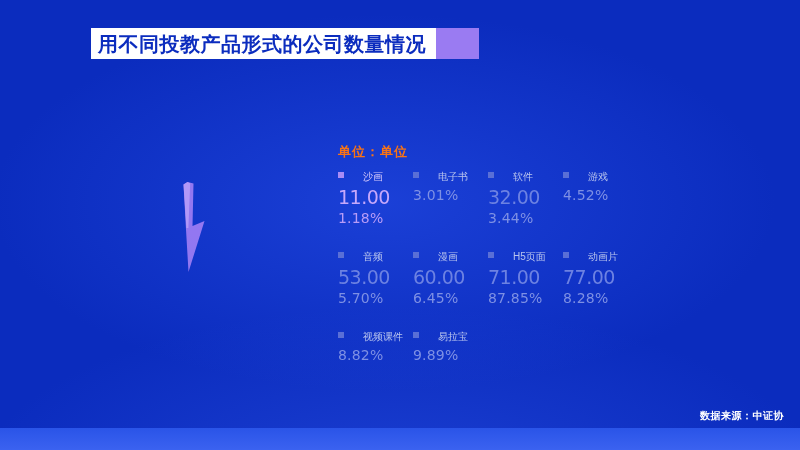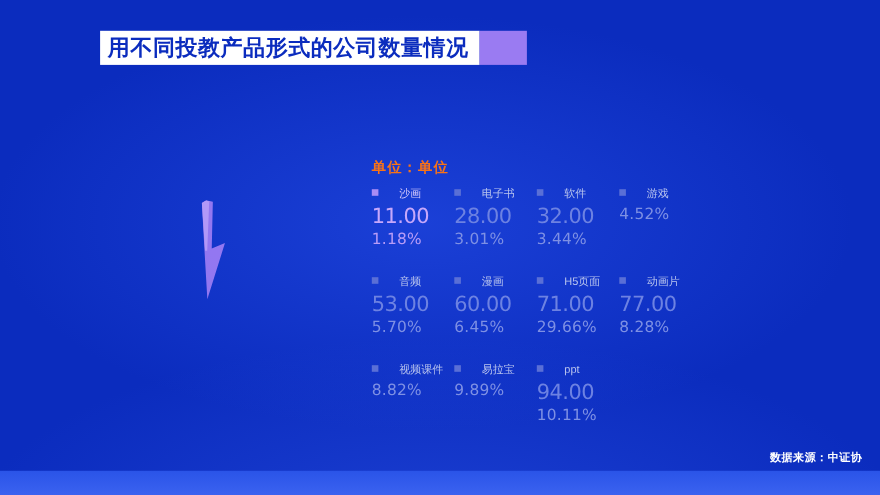--- a/index.html
+++ b/index.html
@@ -184,21 +184,20 @@
           <span class="metric-name">沙画</span>
         </div>
         <div class="metric-value">11.00</div>
         <div class="metric-pct">1.18%</div>
       </div>
       <div class="metric">
         <div class="metric-head">
           <span class="marker"></span>
           <span class="metric-name">电子书</span>
         </div>
-        <div class="metric-value">28.00</div>
         <div class="metric-pct">3.01%</div>
       </div>
       <div class="metric">
         <div class="metric-head">
           <span class="marker"></span>
           <span class="metric-name">软件</span>
         </div>
         <div class="metric-value">32.00</div>
         <div class="metric-pct">3.44%</div>
       </div>
@@ -224,21 +223,21 @@
         </div>
         <div class="metric-value">60.00</div>
         <div class="metric-pct">6.45%</div>
       </div>
       <div class="metric">
         <div class="metric-head">
           <span class="marker"></span>
           <span class="metric-name">H5页面</span>
         </div>
         <div class="metric-value">71.00</div>
-        <div class="metric-pct">29.66%</div>
+        <div class="metric-pct">87.85%</div>
       </div>
       <div class="metric">
         <div class="metric-head">
           <span class="marker"></span>
           <span class="metric-name">动画片</span>
         </div>
         <div class="metric-value">77.00</div>
         <div class="metric-pct">8.28%</div>
       </div>
       <div class="metric">
@@ -248,25 +247,17 @@
         </div>
         <div class="metric-pct">8.82%</div>
       </div>
       <div class="metric">
         <div class="metric-head">
           <span class="marker"></span>
           <span class="metric-name">易拉宝</span>
         </div>
         <div class="metric-pct">9.89%</div>
       </div>
-      <div class="metric">
-        <div class="metric-head">
-          <span class="marker"></span>
-          <span class="metric-name">ppt</span>
-        </div>
-        <div class="metric-value">94.00</div>
-        <div class="metric-pct">10.11%</div>
-      </div>
     </div>
 
   <div id="source-note">数据来源：中证协</div>
 
 </div>
 
 </body></html>

